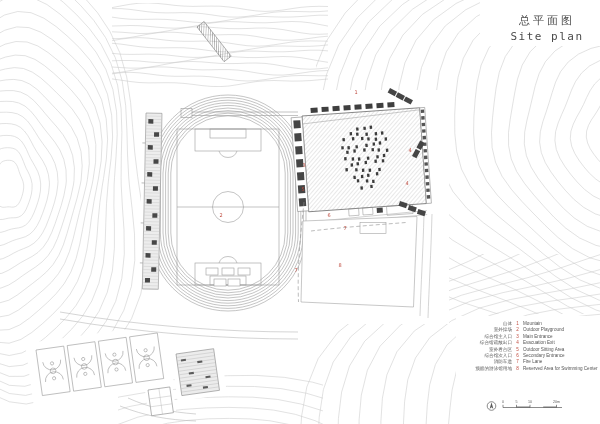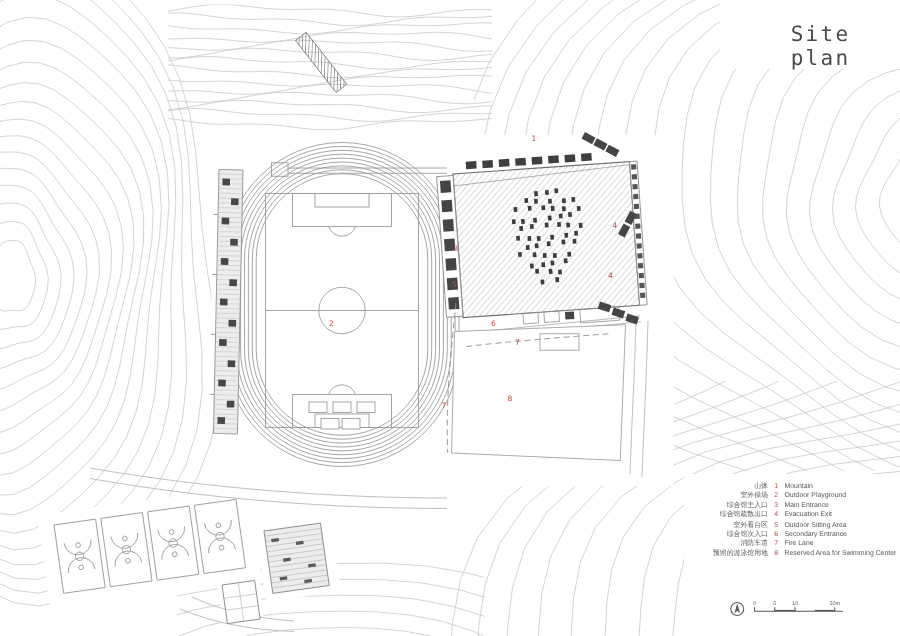--- a/index.html
+++ b/index.html
@@ -2,21 +2,21 @@
 <html><head>
 <meta charset="utf-8">
 <style>
   html,body{margin:0;padding:0;background:#e9e9e9;}
   .page{position:relative;width:600px;height:424px;background:#ffffff;overflow:hidden;
         font-family:"Liberation Sans","DejaVu Sans",sans-serif;}
   svg{position:absolute;top:0;left:0;}
   .ct path{fill:none;stroke:#c9c9c9;stroke-width:0.55;}
   .title{position:absolute;top:13px;left:510px;width:74px;text-align:center;color:#4a4a4a;}
   .title-zh{font-family:"DejaVu Sans Mono","DejaVu Sans",monospace;font-size:11px;letter-spacing:3px;}
-  .title-en{font-family:"DejaVu Sans Mono","DejaVu Sans",monospace;font-size:14px;letter-spacing:1.5px;margin-top:2px;}
+  .title-en{font-family:"DejaVu Sans Mono","DejaVu Sans",monospace;font-size:11px;letter-spacing:1.5px;margin-top:2px;}
   .legend{position:absolute;left:452px;top:321px;width:146px;font-size:4.6px;color:#555;}
   .lrow{display:flex;align-items:baseline;margin-bottom:1.4px;}
   .lzh{width:60px;text-align:right;}
   .lnum{width:11px;text-align:center;}
   .len{flex:1;text-align:left;white-space:nowrap;}
   .callout{font-family:"DejaVu Sans",sans-serif;}
 </style>
 </head>
 <body>
 
@@ -459,20 +459,21 @@
       <g font-size="3.6" fill="#5a5a5a" stroke="none" text-anchor="middle">
         <text x="503" y="403">0</text>
         <text x="516.5" y="403">5</text>
         <text x="530" y="403">10</text>
         <text x="556.5" y="403">20m</text>
       </g>
     </g>
   </svg>
 
   <div class="title">
+    <div class="title-zh">总平面图</div>
     <div class="title-en">Site plan</div>
   </div>
 
   <div class="legend">
     <div class="lrow">
         <span class="lzh">山体</span>
         <span class="lnum" style="color: rgb(191, 74, 62);">1</span>
         <span class="len">Mountain</span>
       </div>
     <div class="lrow">

